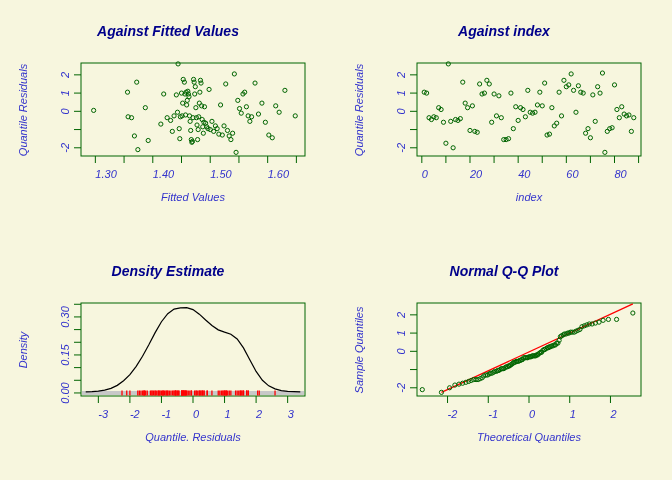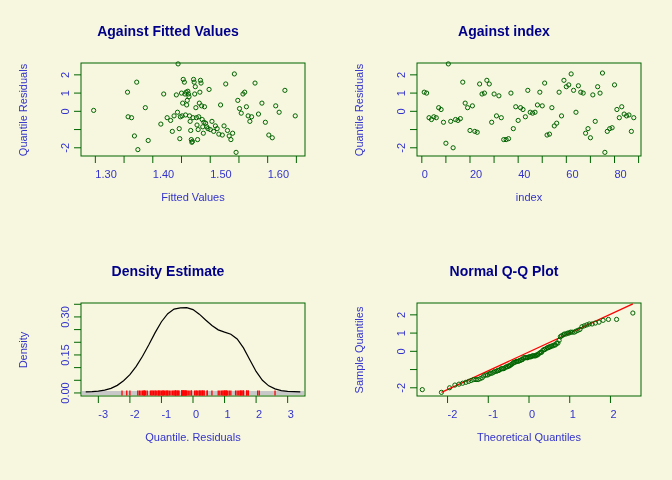--- a/index.html
+++ b/index.html
@@ -10,21 +10,21 @@
     font-family:"Liberation Sans", sans-serif;
     overflow:hidden;
     position:relative;
   }
   .grid{
     position:absolute;inset:0;
     display:grid;
     grid-template-columns:336px 336px;
     grid-template-rows:240px 240px;
   }
-  .panel{position:relative;width:336px;height:240px;}
+  .panel{position:relative;width:336px;height:240px;font-style:italic;}
   .panel svg{position:absolute;left:0;top:0;}
   text{font-family:"Liberation Sans", sans-serif;}
   .ttl{font-size:14px;font-weight:bold;fill:#00008B;}
   .axlab{font-size:11px;fill:#3333CC;}
   .tick{font-size:11px;fill:#3333CC;}
 </style>
 </head>
 <body>
 
 <div class="grid">

